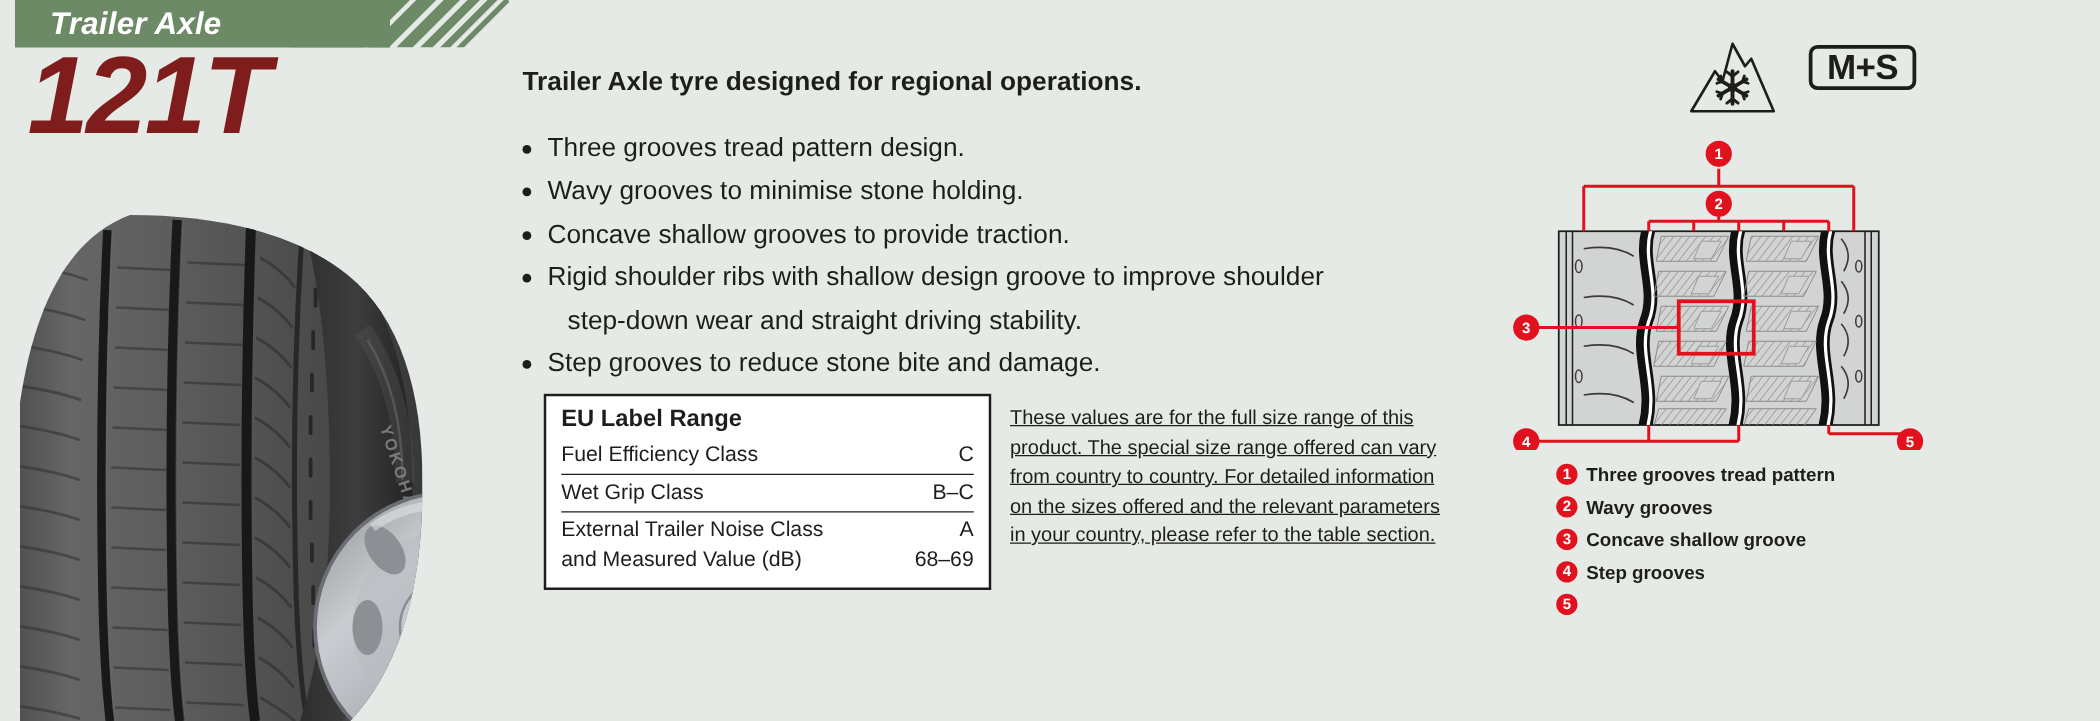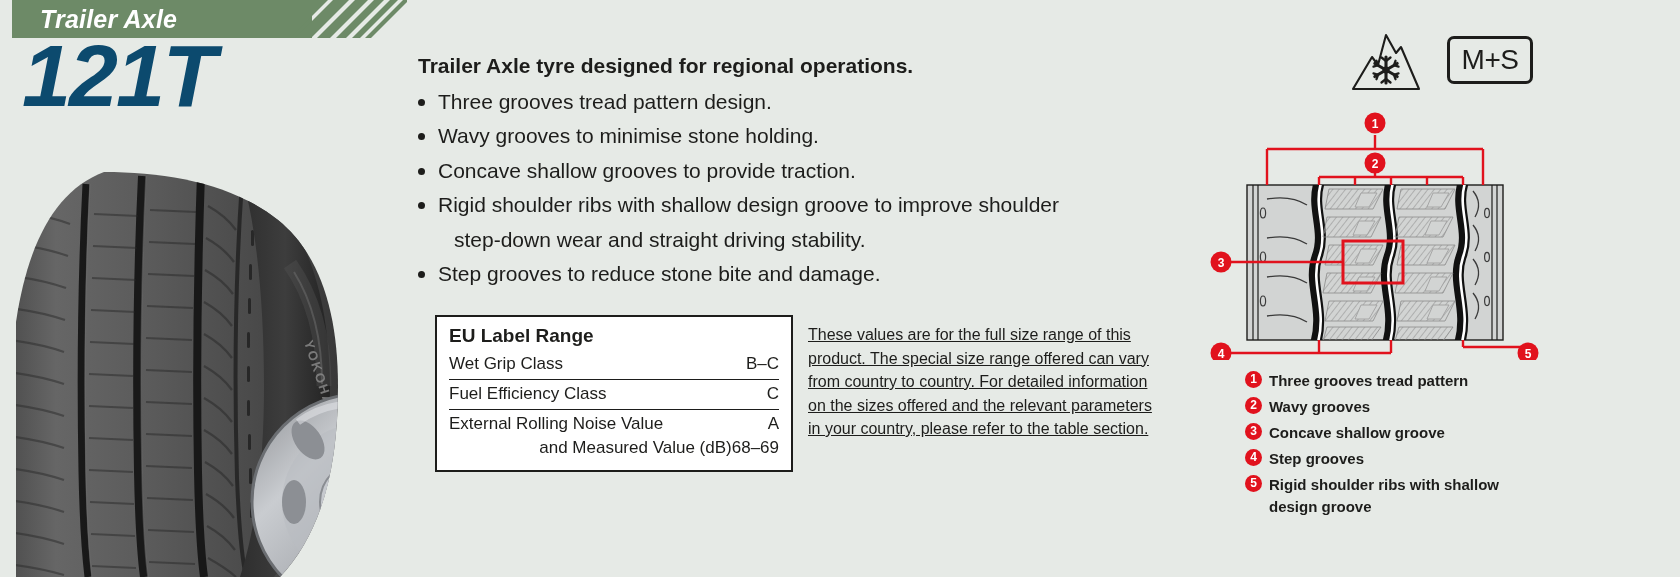--- a/index.html
+++ b/index.html
@@ -22,30 +22,30 @@
     position:absolute; left:28px; top:5px;
     font-size:25px; font-weight:bold; font-style:italic;
     color:#ffffff; letter-spacing:.2px; white-space:nowrap;
   }
   .stripes { position:absolute; left:232px; top:0; width:175px; height:38px; z-index:5; }
 
   
   .model {
     position:absolute; left:22px; top:32px;
     font-size:88px; font-weight:bold; font-style:italic;
-    color:#0c4a6e; letter-spacing:-2px; line-height:1;
+    color:#7f1d1d; letter-spacing:-2px; line-height:1;
   }
 
   
   .tyre-photo { position:absolute; left:8px; top:172px; width:400px; height:405px; }
 
   
   .desc { position:absolute; left:418px; top:52px; width:730px; }
   .desc-title { font-size:21px; font-weight:bold; line-height:1.38; }
-  .feature-list { list-style:none; margin-top:4px; }
+  .feature-list { list-style:none; margin-top:21px; }
   .feature-list li {
     font-size:21px; line-height:1.64; padding-left:20px; position:relative;
   }
   .feature-list li .dot {
     position:absolute; left:0; top:14px; width:7px; height:7px;
     background:#1d1d1b; border-radius:50%;
   }
   .feature-list li .cont { display:block; padding-left:16px; }
 
   
@@ -60,35 +60,35 @@
     font-size:17px; line-height:1.42; padding:2px 0 3px 0;
     border-bottom:1.5px solid #1d1d1b;
   }
   .eu-row:last-child { border-bottom:none; }
   .eu-row .lbl { white-space:nowrap; }
   .eu-row .val { white-space:nowrap; padding-left:14px; }
   .eu-row-multi {
     font-size:17px; line-height:1.42; padding:2px 0 1px 0;
   }
   .eu-row-multi .l1 { display:flex; justify-content:space-between; }
-  .eu-row-multi .l2 { display:flex; justify-content:flex-end; }
+  .eu-row-multi .l2 { display:flex; justify-content:space-between; }
 
   
   .note {
     position:absolute; left:808px; top:323px; width:348px;
     font-size:16px; line-height:1.47; color:#1d1d1b;text-decoration:underline;
   }
 
   
   .badge-3pmsf { position:absolute; left:1348px; top:31px; width:76px; height:62px; }
   .badge-ms {
-    position:absolute; left:1447px; top:36px; width:86px; height:48px;
+    position:absolute; left:1447px; top:36px; width:86px; height:36px;
     border:3px solid #1d1d1b; border-radius:7px;
     display:flex; align-items:center; justify-content:center;
-    font-size:28px; font-weight:normal; letter-spacing:-.5px;
+    font-size:28px; font-weight:bold; letter-spacing:-.5px;
   }
 
   
   .tread-wrap { position:absolute; left:1195px; top:105px; width:360px; height:255px; }
 
   
   .legend { position:absolute; left:1245px; top:370px; width:320px; }
   .legend-item {
     display:flex; align-items:flex-start;
     font-size:15px; font-weight:bold; line-height:1.44;
@@ -289,30 +289,30 @@
       <li>
         <span class="dot"></span>
         <span>Step grooves to reduce stone bite and damage.</span>
       </li>
     </ul>
   </div>
 
   <div class="eu-table">
     <div class="eu-title">EU Label Range</div>
     <div class="eu-row">
+      <span class="lbl">Fuel Efficiency Class</span>
+      <span class="val">C</span>
+    </div>
+    <div class="eu-row">
       <span class="lbl">Wet Grip Class</span>
       <span class="val">B–C</span>
     </div>
-    <div class="eu-row">
-      <span class="lbl">Fuel Efficiency Class</span>
-      <span class="val">C</span>
-    </div>
     <div class="eu-row-multi">
       <div class="l1">
-        <span class="lbl">External Rolling Noise Value</span>
+        <span class="lbl">External Trailer Noise Class</span>
         <span class="val">A</span>
       </div>
       <div class="l2">
         <span class="lbl">and Measured Value (dB)</span>
         <span class="val">68–69</span>
       </div>
     </div>
   </div>
 
   <div class="note">These values are for the full size range of this product. The special size range offered can vary from country to country. For detailed information on the sizes offered and the relevant parameters in your country, please refer to the table section.</div>
@@ -479,20 +479,16 @@
     <div class="legend-item">
       <span class="legend-num">3</span>
       <span class="legend-text">Concave shallow groove</span>
     </div>
     <div class="legend-item">
       <span class="legend-num">4</span>
       <span class="legend-text">Step grooves</span>
     </div>
     <div class="legend-item">
       <span class="legend-num">5</span>
-      <span class="legend-text">
-        <span>Rigid shoulder ribs with shallow</span>
-        <span class="cont">design groove</span>
-      </span>
     </div>
   </div>
 
 </div>
 
 </body></html>

